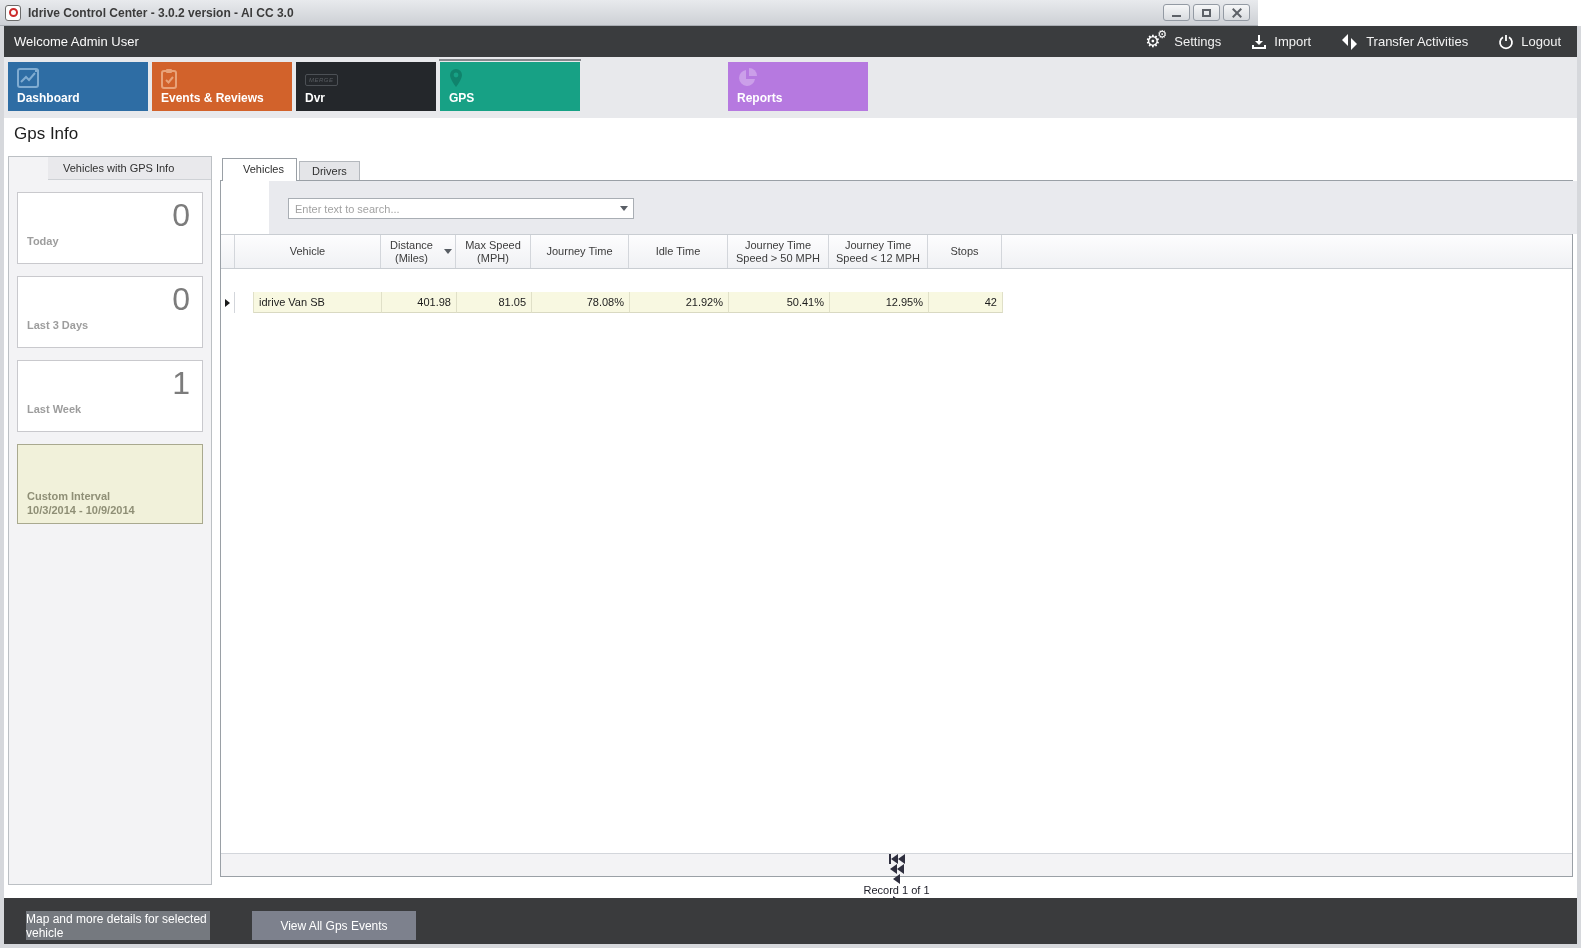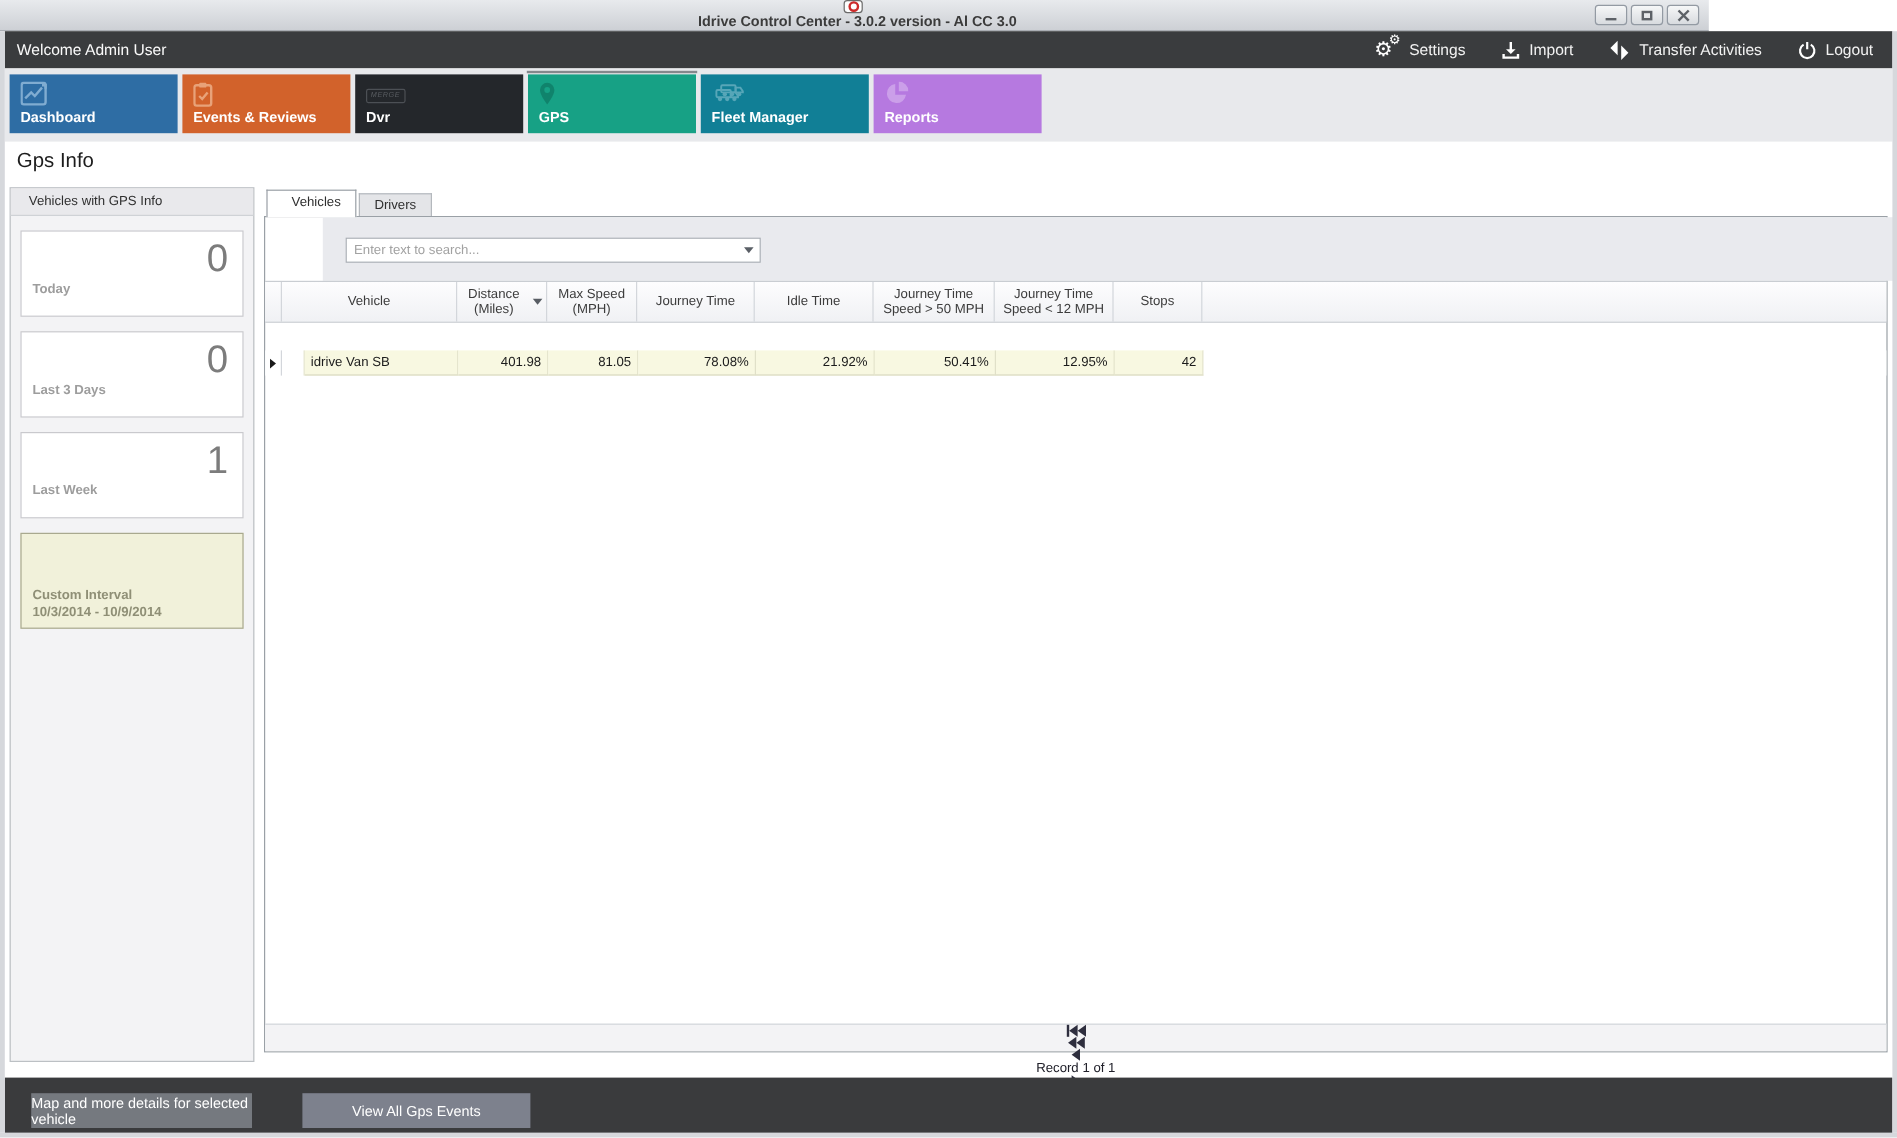--- a/index.html
+++ b/index.html
@@ -1,23 +1,23 @@
 <!DOCTYPE html>
 <html><head>
 <meta charset="utf-8">
 <style>
   * { margin:0; padding:0; box-sizing:border-box; }
   html,body { width:1581px; height:948px; }
   body { font-family:"Liberation Sans", sans-serif; background:#e8e9ec; overflow:hidden; }
   #app { position:relative; width:1581px; height:948px; background:#ffffff; }
 
   
-  .titlebar { position:absolute; left:0; top:0; width:1424px; height:26px;
+  .titlebar { position:absolute; left:0; top:0; width:1258px; height:26px;
     background:linear-gradient(#e8eaed,#cdd0d5); border-bottom:1px solid #a9adb3;
-    display:flex; align-items:center; padding-left:5px;flex-direction:column; }
+    display:flex; align-items:center; padding-left:5px; }
   .app-icon { width:16px; height:16px; background:#fdfdfd; border:1px solid #6b6b6b; border-radius:3px;
     display:flex; align-items:center; justify-content:center; margin-right:7px; }
   .app-icon .ring { width:9px; height:9px; border:2px solid #cc2a2a; border-radius:50%; }
   .titlebar .title { font-size:12px; font-weight:bold; color:#3b3b3b; }
   .win-btns { position:absolute; right:8px; top:4px; display:flex; gap:3px; }
   .win-btn { width:27px; height:17px; border:1px solid #939aa3; border-radius:3px;
     background:linear-gradient(#f6f7f8,#d8dbdf); display:flex; align-items:center; justify-content:center; }
   .glyph-min { width:9px; height:2px; background:#5d6167; margin-top:6px; }
   .glyph-max { width:9px; height:8px; border:2px solid #5d6167; }
   .glyph-close { position:relative; width:10px; height:10px; }
@@ -47,21 +47,21 @@
   .dvr-chip { border:1px solid #5a5e63; border-radius:2px; color:#6a6e73; font-size:6px; font-style:italic;
     letter-spacing:.5px; padding:2px 3px; display:inline-block; margin-top:3px; }
 
   
   .page-title { position:absolute; left:14px; top:124px; font-size:17px; color:#1d1d1d; }
 
   
   .sidebar { position:absolute; left:8px; top:156px; width:204px; height:729px;
     border:1px solid #bcc0c4; background:#f3f3f5; }
   .sidebar-header { height:23px; background:#e9e9ec; border-bottom:1px solid #cfd2d6;
-    font-size:11px; color:#303030; display:flex; align-items:center; padding-left:15px; }
+    font-size:11px; color:#303030; display:flex; align-items:center; padding-left:15px;margin-left:39px; }
   .card { position:relative; margin:12px 8px 0 8px; height:72px; background:#ffffff; border:1px solid #c9c9cd; cursor:pointer; }
   .card .num { position:absolute; right:12px; top:4px; font-size:32px; color:#7c7c7c; }
   .card .lbl { position:absolute; left:9px; bottom:16px; font-size:11px; font-weight:bold; color:#9d9d9d; }
   .card.custom { height:80px; background:#f1f1da; border:1px solid #a9a98f; }
   .card.custom .lbl { color:#8f8f76; bottom:6px; line-height:14px; }
 
   
   .main { position:absolute; left:220px; top:157px; width:1353px; height:728px; }
   .tabs { position:absolute; left:2px; top:1px; height:23px; display:flex; }
   .tab { font-size:11px; color:#2f2f2f; border:1px solid #9aa0a6; border-bottom:none;
@@ -112,21 +112,21 @@
   .rec-text { font-size:11px; color:#20202a; margin:0 10px; }
   .hscroll { flex:1; height:17px; margin:0 4px 0 14px; background:#eeeef1; display:flex; align-items:center; justify-content:space-between; }
   .s-arrow-l { width:0; height:0; border-top:4px solid transparent; border-bottom:4px solid transparent; border-right:5px solid #a9a9ad; margin-left:4px; cursor:pointer; }
   .s-arrow-r { width:0; height:0; border-top:4px solid transparent; border-bottom:4px solid transparent; border-left:5px solid #a9a9ad; margin-right:4px; cursor:pointer; }
 
   
   .footer { position:absolute; left:4px; top:898px; width:1573px; height:46px; background:#3a3b3d; }
   .f-btn { position:absolute; top:13px; height:29px; color:#ffffff; font-size:12px;
     display:flex; align-items:center; justify-content:center; cursor:pointer; }
   .f-btn1 { left:22px; width:184px; background:#75797f; }
-  .f-btn2 { left:248px; width:190px; background:#7d818d; }
+  .f-btn2 { left:248px; width:164px; background:#7d818d; }
 
   svg { display:block; }
 </style>
 </head>
 <body>
 
 <div id="app">
 
   <div class="titlebar">
     <div class="app-icon">
@@ -226,37 +226,20 @@
     <div class="tile" style="left: 436px; background-color: rgb(23, 161, 133);">
       <span class="t-icon">
         <svg width="14" height="20" viewBox="0 0 14 20">
             <path d="M7 1a6 6 0 0 1 6 6c0 4.5-6 12-6 12S1 11.5 1 7a6 6 0 0 1 6-6z" fill="#0e7a64"></path>
             <circle cx="7" cy="7" r="2.4" fill="#17a185"></circle>
           </svg>
       </span>
       <span class="t-label">GPS</span>
     </div>
 
-    <div class="tile" style="left: 580px; background-color: rgb(17, 127, 150);">
-      <span class="t-icon">
-        <svg width="28" height="20" viewBox="0 0 28 20">
-            <rect x="8" y="3" width="12" height="6" rx="1" stroke="#6fb4c4" stroke-width="1.6" fill="none"></rect>
-            <path d="M20 5h4l2 3v1h-6z" stroke="#6fb4c4" stroke-width="1.6" fill="none"></path>
-            <circle cx="11" cy="10.5" r="1.8" fill="#6fb4c4"></circle>
-            <circle cx="17" cy="10.5" r="1.8" fill="#6fb4c4"></circle>
-            <circle cx="23" cy="10.5" r="1.8" fill="#6fb4c4"></circle>
-            <rect x="4" y="7" width="12" height="6" rx="1" stroke="#6fb4c4" stroke-width="1.6" fill="none"></rect>
-            <path d="M16 9h4l2 3v1h-6z" stroke="#6fb4c4" stroke-width="1.6" fill="none"></path>
-            <circle cx="7" cy="14.5" r="1.8" fill="#6fb4c4"></circle>
-            <circle cx="13" cy="14.5" r="1.8" fill="#6fb4c4"></circle>
-            <circle cx="19" cy="14.5" r="1.8" fill="#6fb4c4"></circle>
-          </svg>
-      </span>
-      <span class="t-label">Fleet Manager</span>
-    </div>
 
     <div class="tile" style="left: 724px; background-color: rgb(182, 121, 224);">
       <span class="t-icon">
         <svg width="20" height="20" viewBox="0 0 20 20">
             <path d="M9 2a8 8 0 1 0 9 9h-9z" fill="#d3aced"></path>
             <path d="M11 1v8h8a8 8 0 0 0-8-8z" fill="#d3aced" transform="translate(1,-1)"></path>
           </svg>
       </span>
       <span class="t-label">Reports</span>
     </div>

